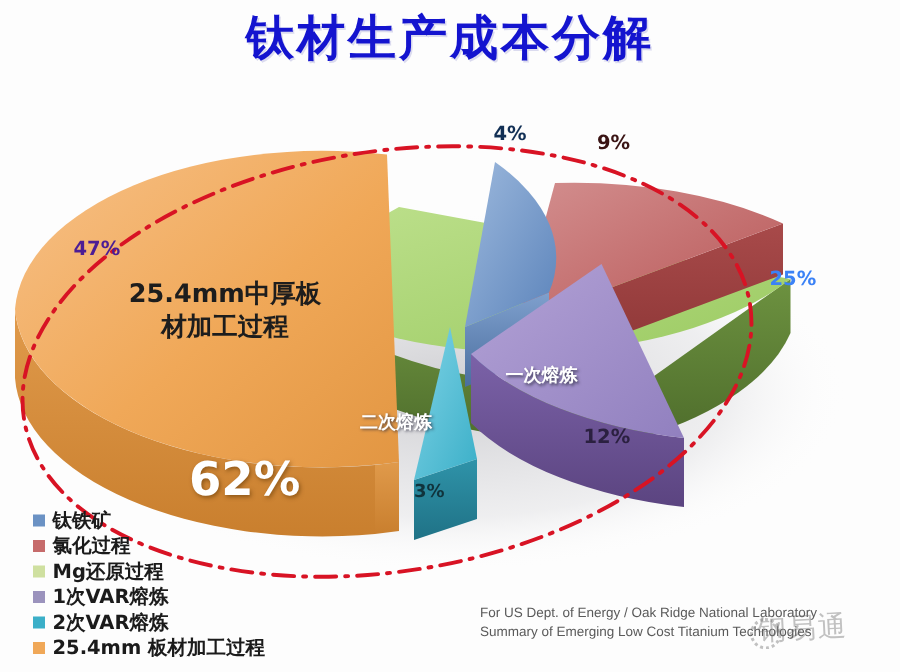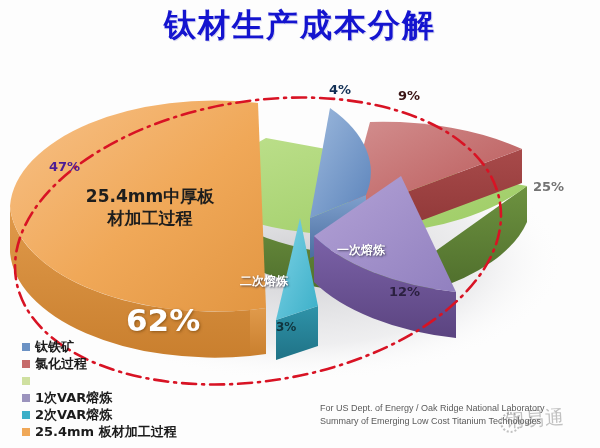--- a/index.html
+++ b/index.html
@@ -198,21 +198,21 @@
 
       <g>
         <ellipse cx="258" cy="195" rx="245" ry="140" transform="rotate(-9 258 195)" fill="none" stroke="#d81324" stroke-width="2.6" stroke-dasharray="14 6 2 6" stroke-linecap="round"></ellipse>
       </g>
     </svg>
 
     <span class="vlabel" style="left:329px;top:36px;color:#123055;">4%</span>
 
     <span class="vlabel" style="left:398px;top:42px;color:#3a1414;">9%</span>
 
-    <span class="vlabel" style="left:533px;top:133px;color:#737373;text-align:right;">25%</span>
+    <span class="vlabel" style="left:513px;top:133px;color:#3b82f6;text-align:right;">25%</span>
 
     <span class="vlabel" style="left:389px;top:238px;color:#2b2040;">12%</span>
 
     <span class="vlabel sm" style="left:276px;top:274px;color:#10333c;">3%</span>
 
     <span class="vlabel" style="left:49px;top:113px;color:#4c1d95;">47%</span>
 
     <div class="inner-cn" style="left:60px;top:140px;width:180px;">
       <div>25.4mm中厚板</div>
       <div>材加工过程</div>
@@ -229,20 +229,21 @@
     <div class="lg-row">
       <span class="lg-sw" style="background:#6b92c4;"></span>
       <span class="lg-tx">钛铁矿</span>
     </div>
     <div class="lg-row">
       <span class="lg-sw" style="background:#c66b6b;"></span>
       <span class="lg-tx">氯化过程</span>
     </div>
     <div class="lg-row">
       <span class="lg-sw" style="background:#cfe0a0;"></span>
+      <span class="lg-tx">Mg还原过程</span>
     </div>
     <div class="lg-row">
       <span class="lg-sw" style="background:#9b93bd;"></span>
       <span class="lg-tx">1次VAR熔炼</span>
     </div>
     <div class="lg-row">
       <span class="lg-sw" style="background:#3bafc8;"></span>
       <span class="lg-tx">2次VAR熔炼</span>
     </div>
     <div class="lg-row">

